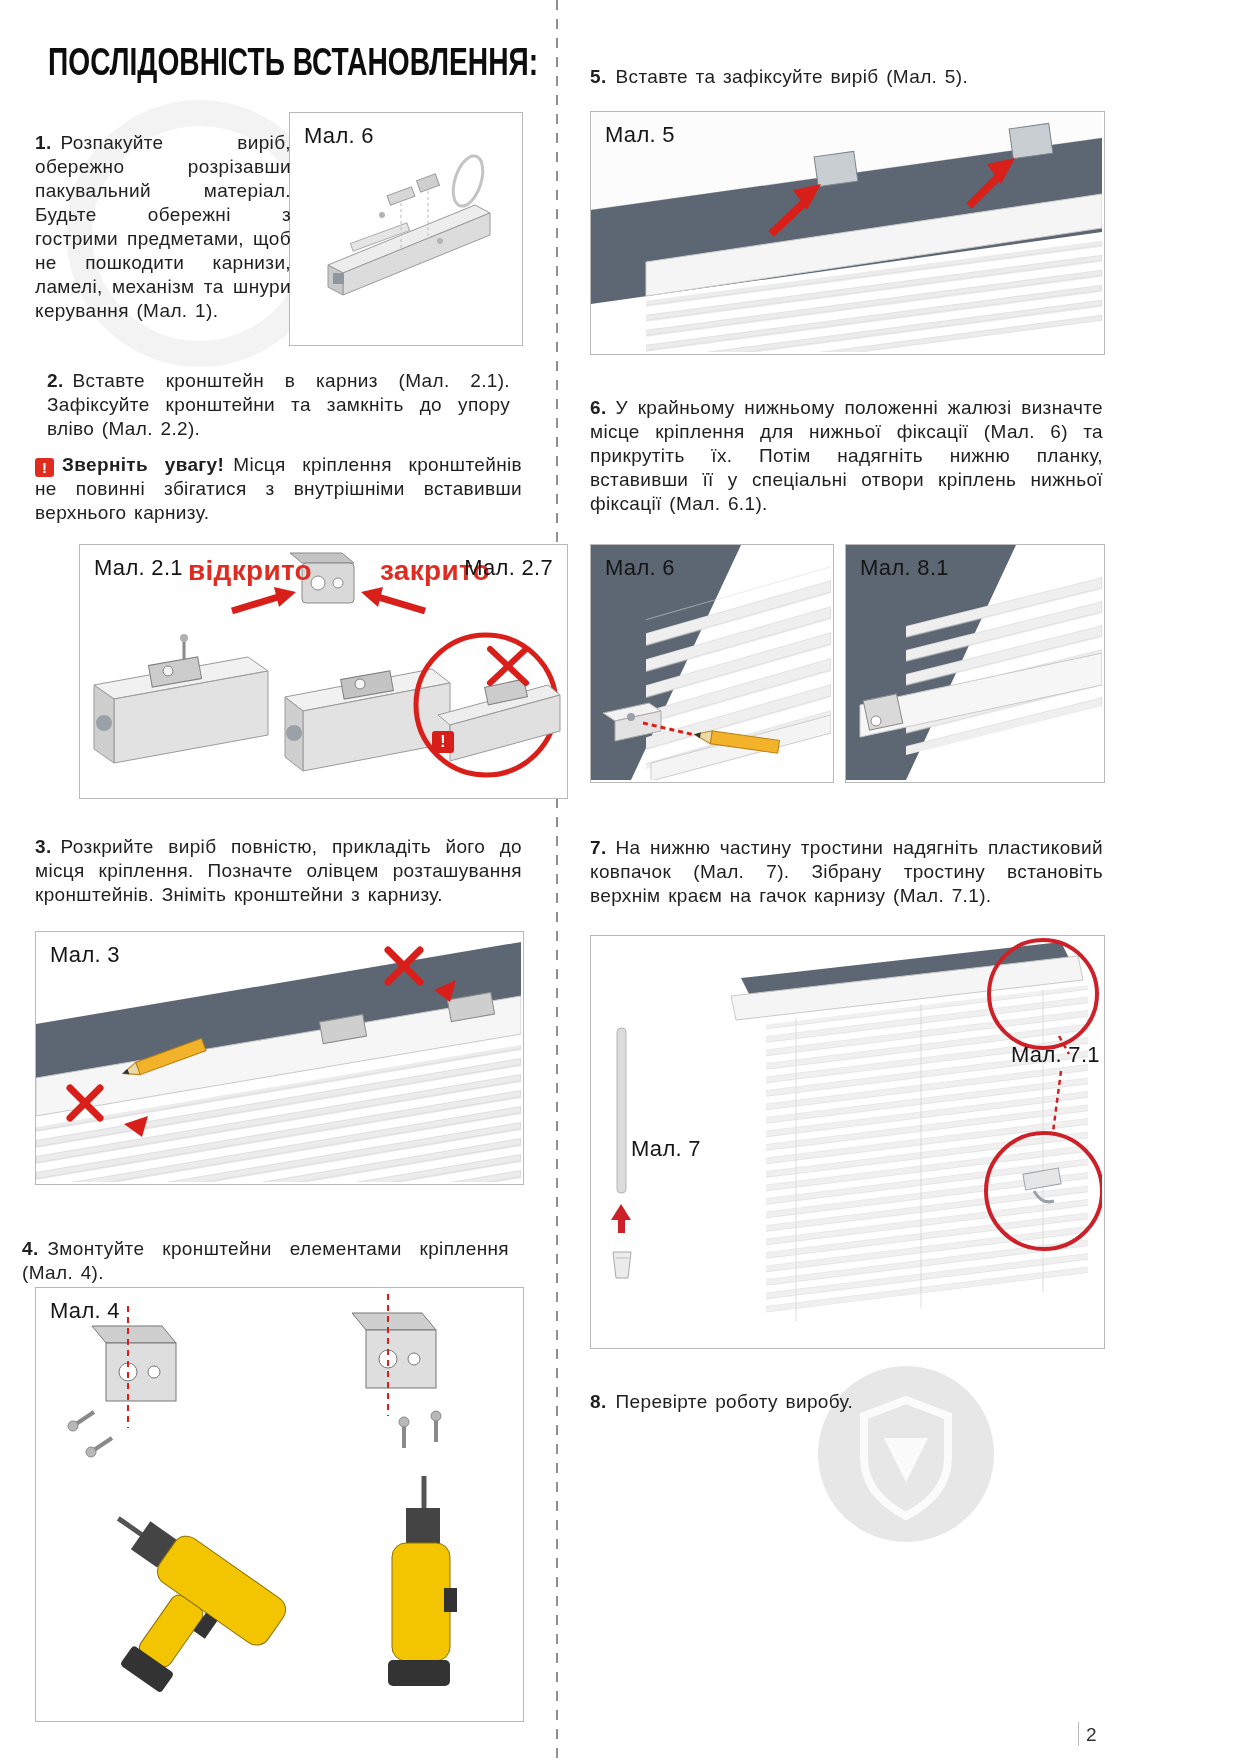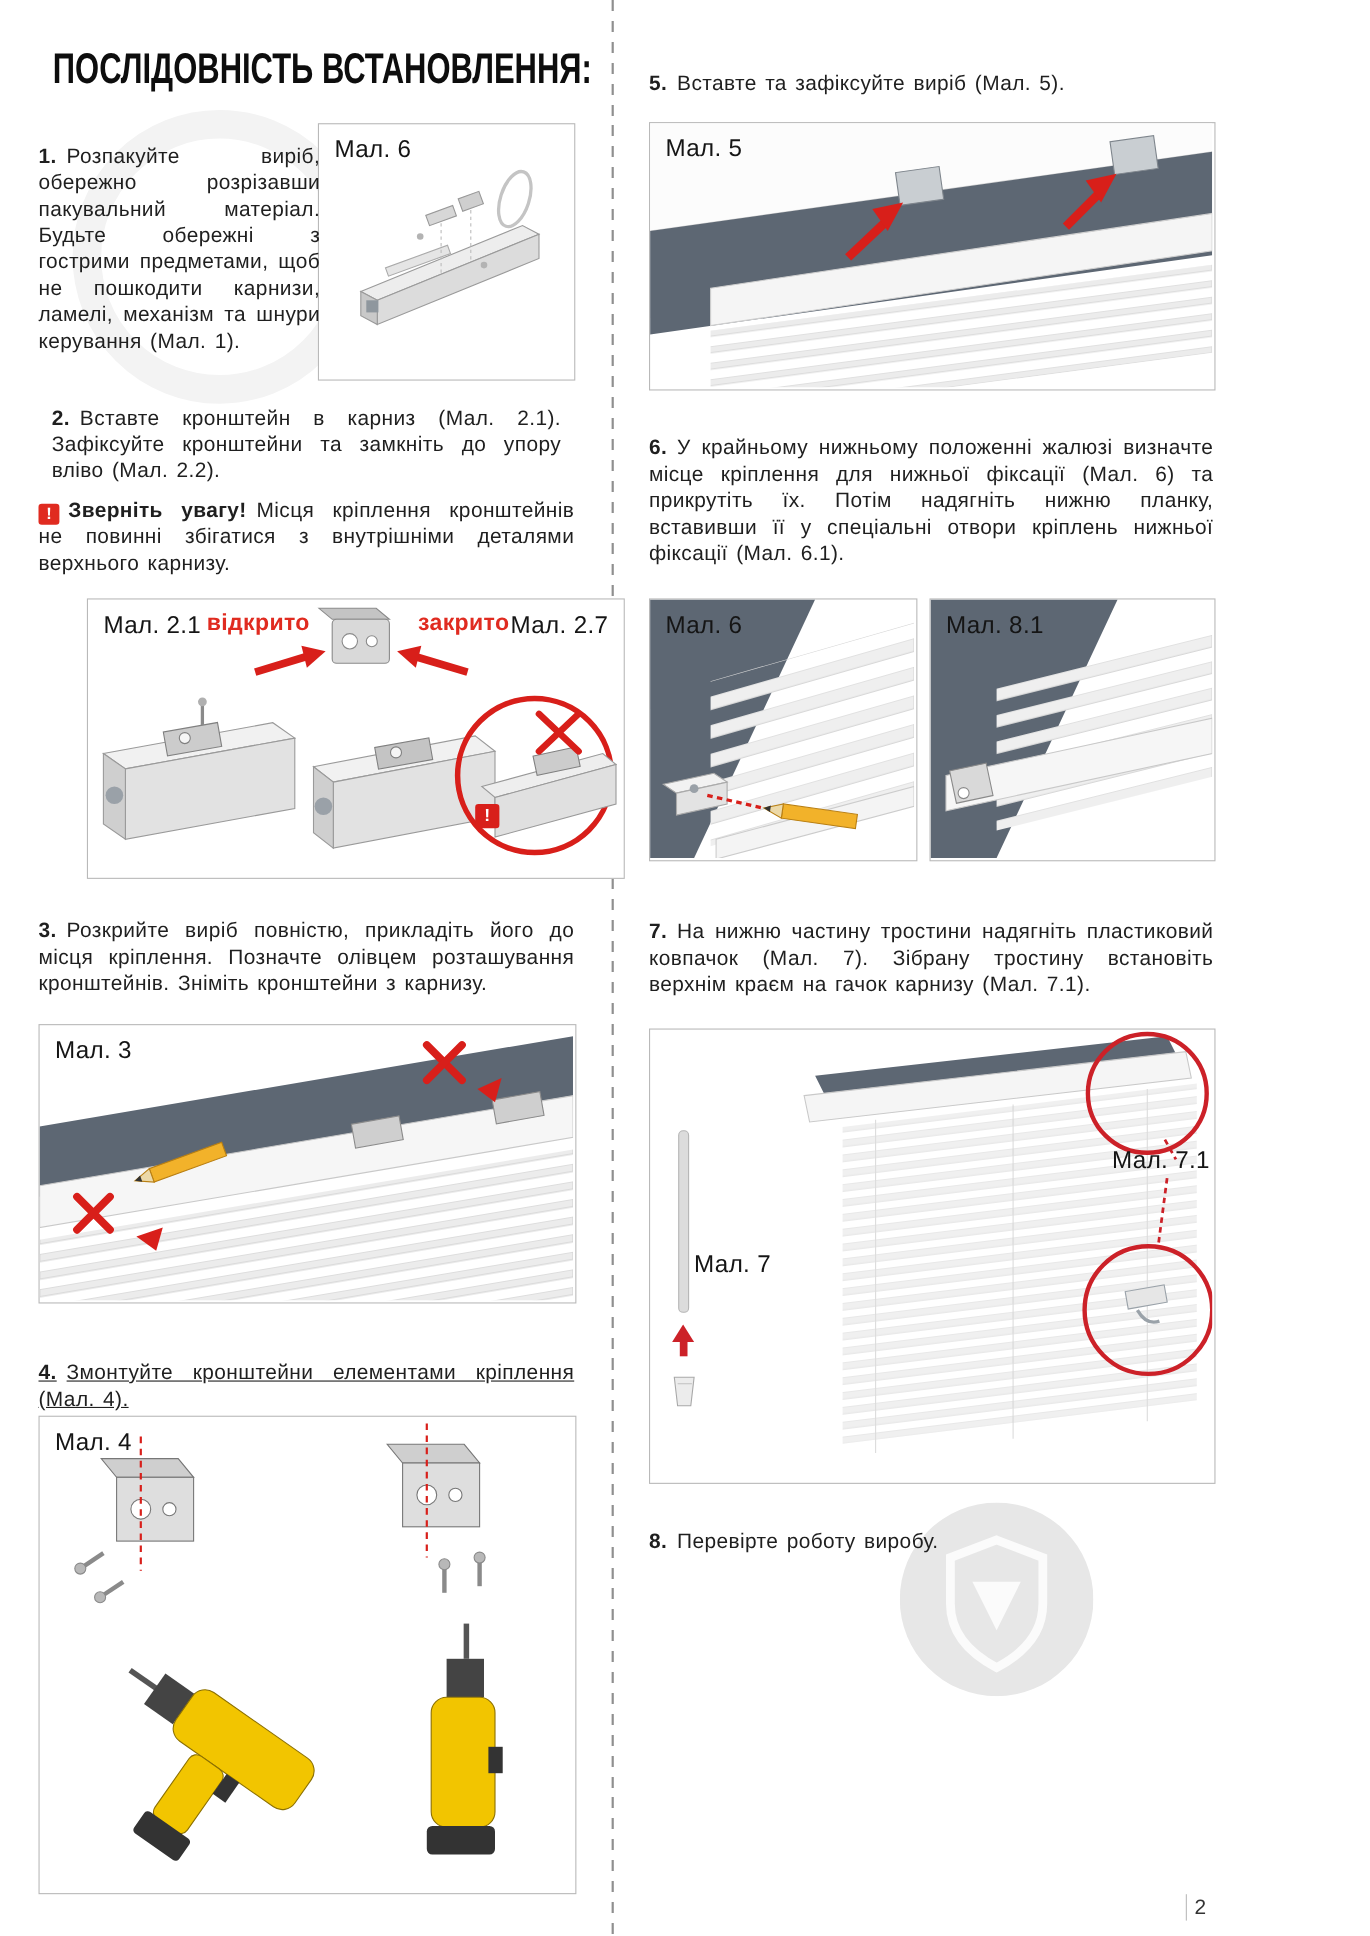--- a/index.html
+++ b/index.html
@@ -10,29 +10,29 @@
   .step{position:absolute;font-size:19px;line-height:24px;text-align:justify;
         letter-spacing:0.35px;word-spacing:2px;z-index:2;}
   .step b{font-weight:bold;margin-right:9px;}
   .warnline{margin-top:3px;}
   .warn-icon{display:inline-block;width:19px;height:19px;background:#e02b20;color:#fff;
              font-weight:bold;text-align:center;line-height:19px;border-radius:3px;
              margin-right:8px;font-size:15px;vertical-align:-2px;letter-spacing:0;}
   .s1{left:35px;top:112px;width:256px;}
   .s2{left:35px;top:357px;width:487px;}
   .s3{left:35px;top:816px;width:487px;}
-  .s4{left:35px;top:1218px;width:487px;text-decoration:underline;}
+  .s4{left:22px;top:1218px;width:487px;}
   .s5{left:590px;top:46px;width:513px;}
   .s6{left:590px;top:377px;width:513px;}
   .s7{left:590px;top:817px;width:513px;}
   .s8{left:590px;top:1371px;width:513px;}
   .fig{position:absolute;border:1px solid #b9b9b9;background:#fff;z-index:1;}
   .fig svg{position:absolute;left:0;top:0;}
   .fig-label{position:absolute;font-size:22px;color:#151515;letter-spacing:0.3px;z-index:3;}
-  .red-label{color:#e02b20;font-weight:bold;font-size:21px;}
+  .red-label{color:#e02b20;font-weight:bold;font-size:28px;}
   .fl-tl{left:14px;top:10px;}
   .fig1{left:289px;top:112px;width:232px;height:232px;}
   .fig2{left:35px;top:544px;width:487px;height:253px;margin-left:44px;}
   .fig3{left:35px;top:931px;width:487px;height:252px;}
   .fig4{left:35px;top:1287px;width:487px;height:433px;}
   .fig5{left:590px;top:111px;width:513px;height:242px;}
   .fig6{left:590px;top:544px;width:242px;height:237px;}
   .fig61{left:845px;top:544px;width:258px;height:237px;}
   .fig7{left:590px;top:935px;width:513px;height:412px;}
   .f2-open{left:108px;top:10px;}
@@ -58,21 +58,21 @@
 
   <div class="ring"></div>
   <div class="divider"></div>
 
   <div class="title">ПОСЛІДОВНІСТЬ ВСТАНОВЛЕННЯ:</div>
 
   <p class="step s1"><b>1.</b><span>Розпакуйте виріб, обережно розрізавши пакувальний матеріал. Будьте обережні з гострими предметами, щоб не пошкодити карнизи, ламелі, механізм та шнури керування (Мал. 1).</span></p>
 
   <div class="step s2">
     <p style="margin:12px;"><b>2.</b><span>Вставте кронштейн в карниз (Мал. 2.1). Зафіксуйте кронштейни та замкніть до упору вліво (Мал. 2.2).</span></p>
-    <p class="warnline" style="margin:0;"><span class="warn-icon">!</span><b>Зверніть увагу!</b><span>Місця кріплення кронштейнів не повинні збігатися з внутрішніми деталями верхнього карнизу.</span></p>
+    <p class="warnline" style="margin:0;"><span class="warn-icon">!</span><b>Зверніть увагу!</b><span>Місця кріплення кронштейнів не повинні збігатися з внутрішніми вставивши верхнього карнизу.</span></p>
   </div>
 
   <p class="step s3"><b>3.</b><span>Розкрийте виріб повністю, прикладіть його до місця кріплення. Позначте олівцем розташування кронштейнів. Зніміть кронштейни з карнизу.</span></p>
   <p class="step s4"><b>4.</b><span>Змонтуйте кронштейни елементами кріплення (Мал. 4).</span></p>
   <p class="step s5"><b>5.</b><span>Вставте та зафіксуйте виріб (Мал. 5).</span></p>
   <p class="step s6"><b>6.</b><span>У крайньому нижньому положенні жалюзі визначте місце кріплення для нижньої фіксації (Мал. 6) та прикрутіть їх. Потім надягніть нижню планку, вставивши її у спеціальні отвори кріплень нижньої фіксації (Мал. 6.1).</span></p>
   <p class="step s7"><b>7.</b><span>На нижню частину тростини надягніть пластиковий ковпачок (Мал. 7). Зібрану тростину встановіть верхнім краєм на гачок карнизу (Мал. 7.1).</span></p>
   <p class="step s8"><b>8.</b><span>Перевірте роботу виробу.</span></p>
 
   <div class="fig fig1">

